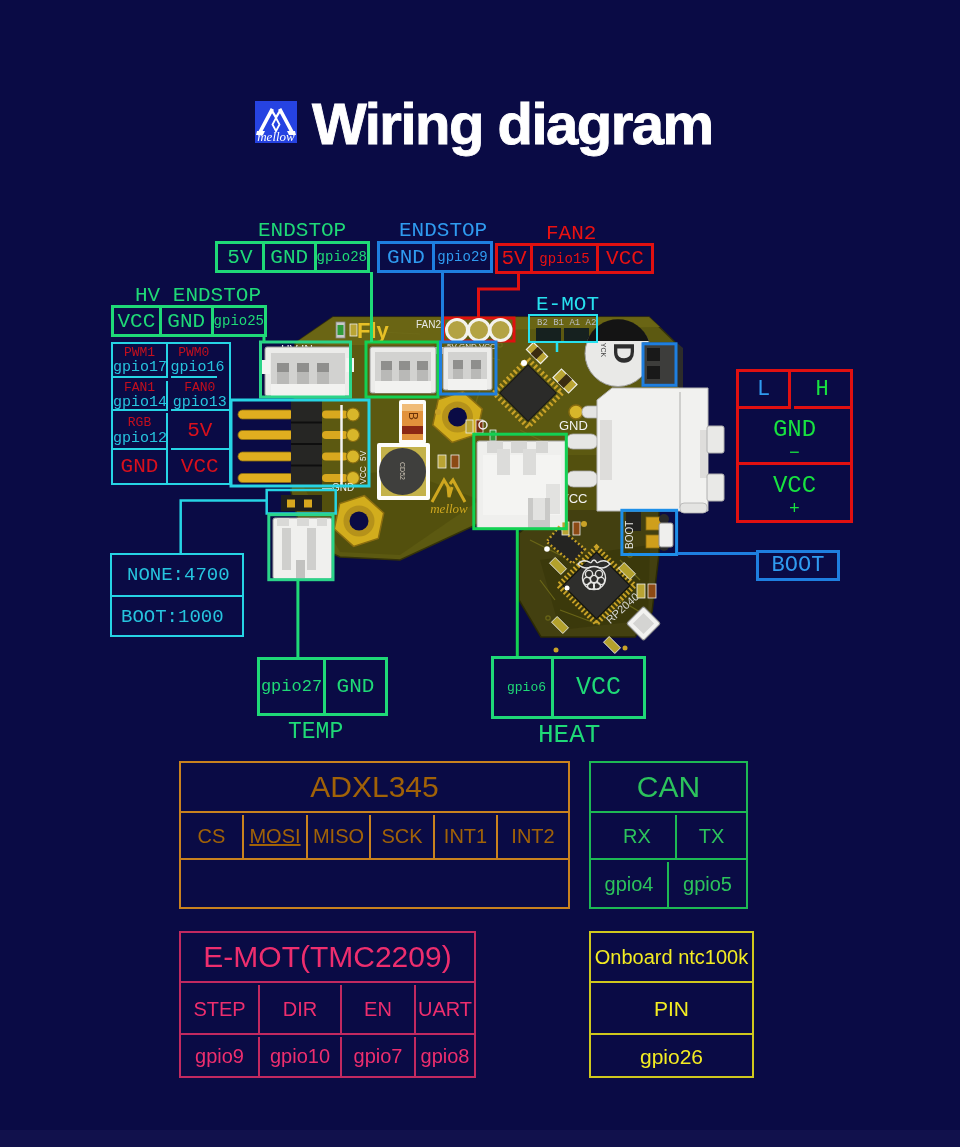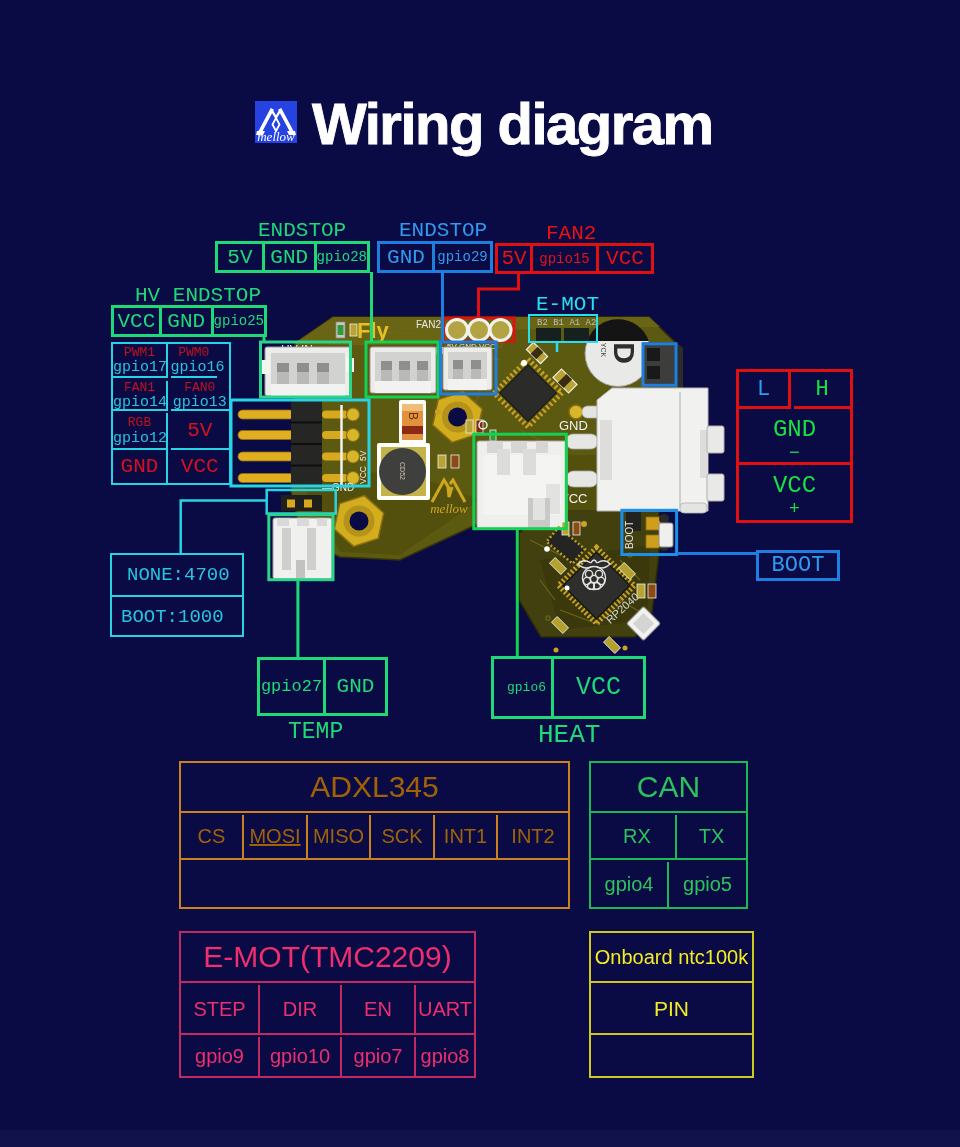--- a/index.html
+++ b/index.html
@@ -468,16 +468,17 @@
       <div class="c" style="width:79px;border-right:2px solid #c22960;font-size:20px;">gpio9</div>
       <div class="c" style="width:82px;border-right:2px solid #c22960;font-size:20px;">gpio10</div>
       <div class="c" style="width:74px;border-right:2px solid #c22960;font-size:20px;">gpio7</div>
       <div class="c" style="flex:1;font-size:20px;">gpio8</div>
     </div>
   </div>
 
   <div class="abs sans" style="left:589px;top:931px;width:165px;height:147px;border:2px solid #cfc81d;color:#f4ec22;">
     <div class="abs" style="left:0;top:0;right:0;height:50px;border-bottom:2px solid #cfc81d;display:flex;align-items:center;justify-content:center;font-size:20px;white-space:nowrap;">Onboard ntc100k</div>
     <div class="abs" style="left:0;top:52px;right:0;height:50px;border-bottom:2px solid #cfc81d;display:flex;align-items:center;justify-content:center;font-size:21px;">PIN</div>
+    <div class="abs" style="left:0;top:104px;right:0;bottom:0;display:flex;align-items:center;justify-content:center;font-size:21px;">gpio26</div>
   </div>
 
   <div class="abs" style="left:0;top:1130px;width:960px;height:17px;background:#11114c;"></div>
 </div>
 
 </body></html>

